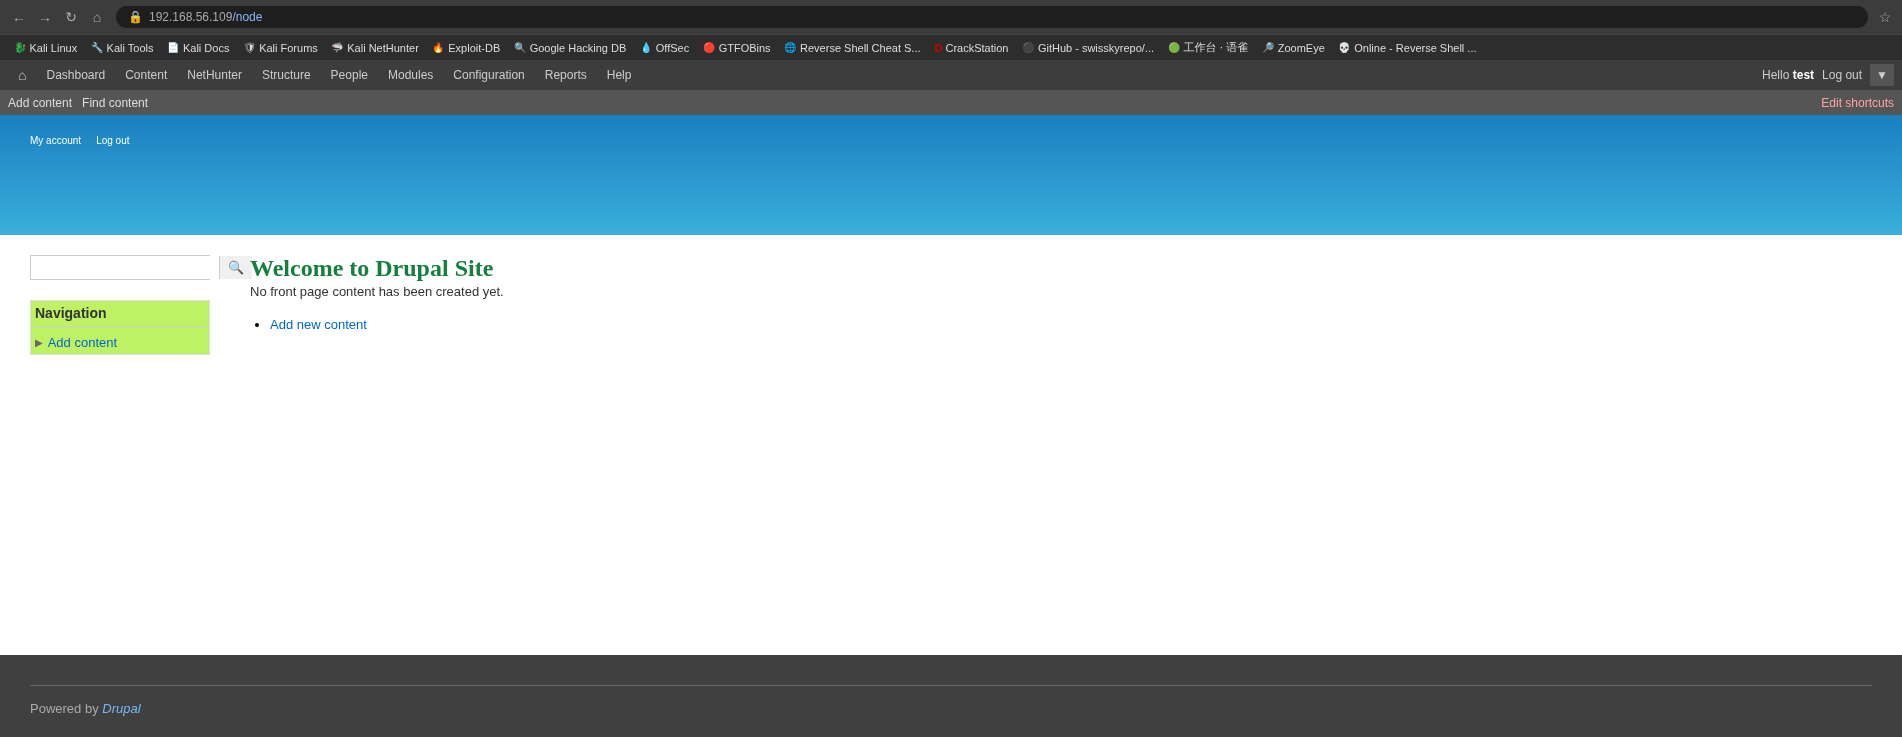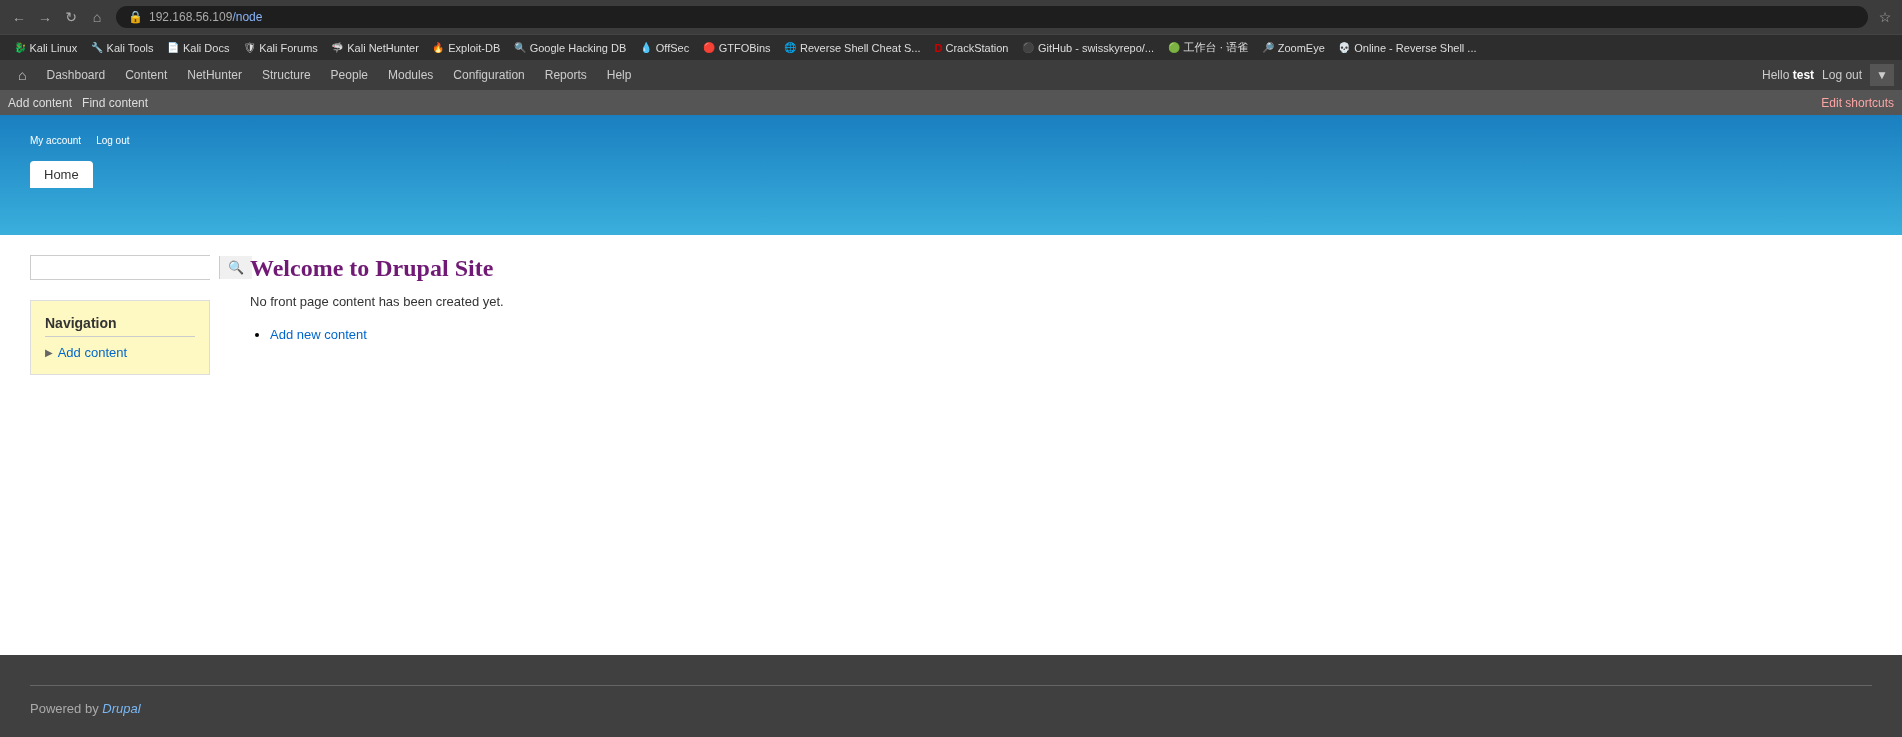--- a/index.html
+++ b/index.html
@@ -52,29 +52,29 @@
     .nav-tab.active { background: #fff; color: #333; }
 
     
     .site-content { background: #fff; display: flex; padding: 20px 30px; gap: 20px; min-height: 300px; }
 
     
     .sidebar { width: 180px; flex-shrink: 0; }
     .search-box { display: flex; margin-bottom: 20px; border: 1px solid #ccc; }
     .search-input { flex: 1; padding: 4px 6px; border: none; outline: none; font-size: 13px; }
     .search-btn { background: #f0f0f0; border: none; border-left: 1px solid #ccc; padding: 4px 8px; cursor: pointer; font-size: 13px; }
-    .nav-widget { background: #fef9c3; border: 1px solid #ddd; padding: 14px; }
+    .nav-widget { background: #bef264; border: 1px solid #ddd; padding: 4px; }
     .nav-widget-title { font-size: 14px; font-weight: bold; color: #333; margin-bottom: 8px; border-bottom: 1px solid #ccc; padding-bottom: 5px; }
     .nav-widget-item { display: flex; align-items: center; gap: 5px; }
     .nav-widget-item a { color: #0066cc; text-decoration: none; font-size: 13px; cursor: pointer; }
     .nav-widget-item .arrow { color: #666; font-size: 10px; }
 
     
     .main-content { flex: 1; padding-left: 20px; }
-    .page-title { font-size: 24px; font-weight: bold; color: #701a75; margin-bottom: 12px; font-family: Georgia, serif; }
+    .page-title { font-size: 24px; font-weight: bold; color: #15803d; margin-bottom: 2px; font-family: Georgia, serif; }
     .no-content-msg { font-size: 13px; color: #333; margin-bottom: 18px; }
     .content-list { list-style: disc; padding-left: 20px; }
     .content-list li a { color: #0066cc; text-decoration: none; font-size: 13px; cursor: pointer; }
 
     
     .site-footer { background: #404040; padding: 30px; margin-top: auto; }
     .footer-divider { border: none; border-top: 1px solid #666; margin-bottom: 15px; }
     .powered-by { color: #aaa; font-size: 13px; }
     .powered-by a { color: #7ab8f5; text-decoration: none; cursor: pointer; font-style: italic; }
 
@@ -199,23 +199,20 @@
   <div class="secondary-admin-bar-right">Edit shortcuts</div>
 </div>
 
 <div class="site-header">
   <div class="site-header-top">
     <div class="header-links">
       <a class="header-link">My account</a>
       <a class="header-link">Log out</a>
     </div>
   </div>
-  <div class="site-nav">
-    <a class="nav-tab active">Home</a>
-  </div>
 </div>
 
 <div class="site-content">
 
   <div class="sidebar">
     <div class="search-box">
       <input type="text" class="search-input" value="" style="">
       <button class="search-btn">🔍</button>
     </div>
     <div class="nav-widget">

